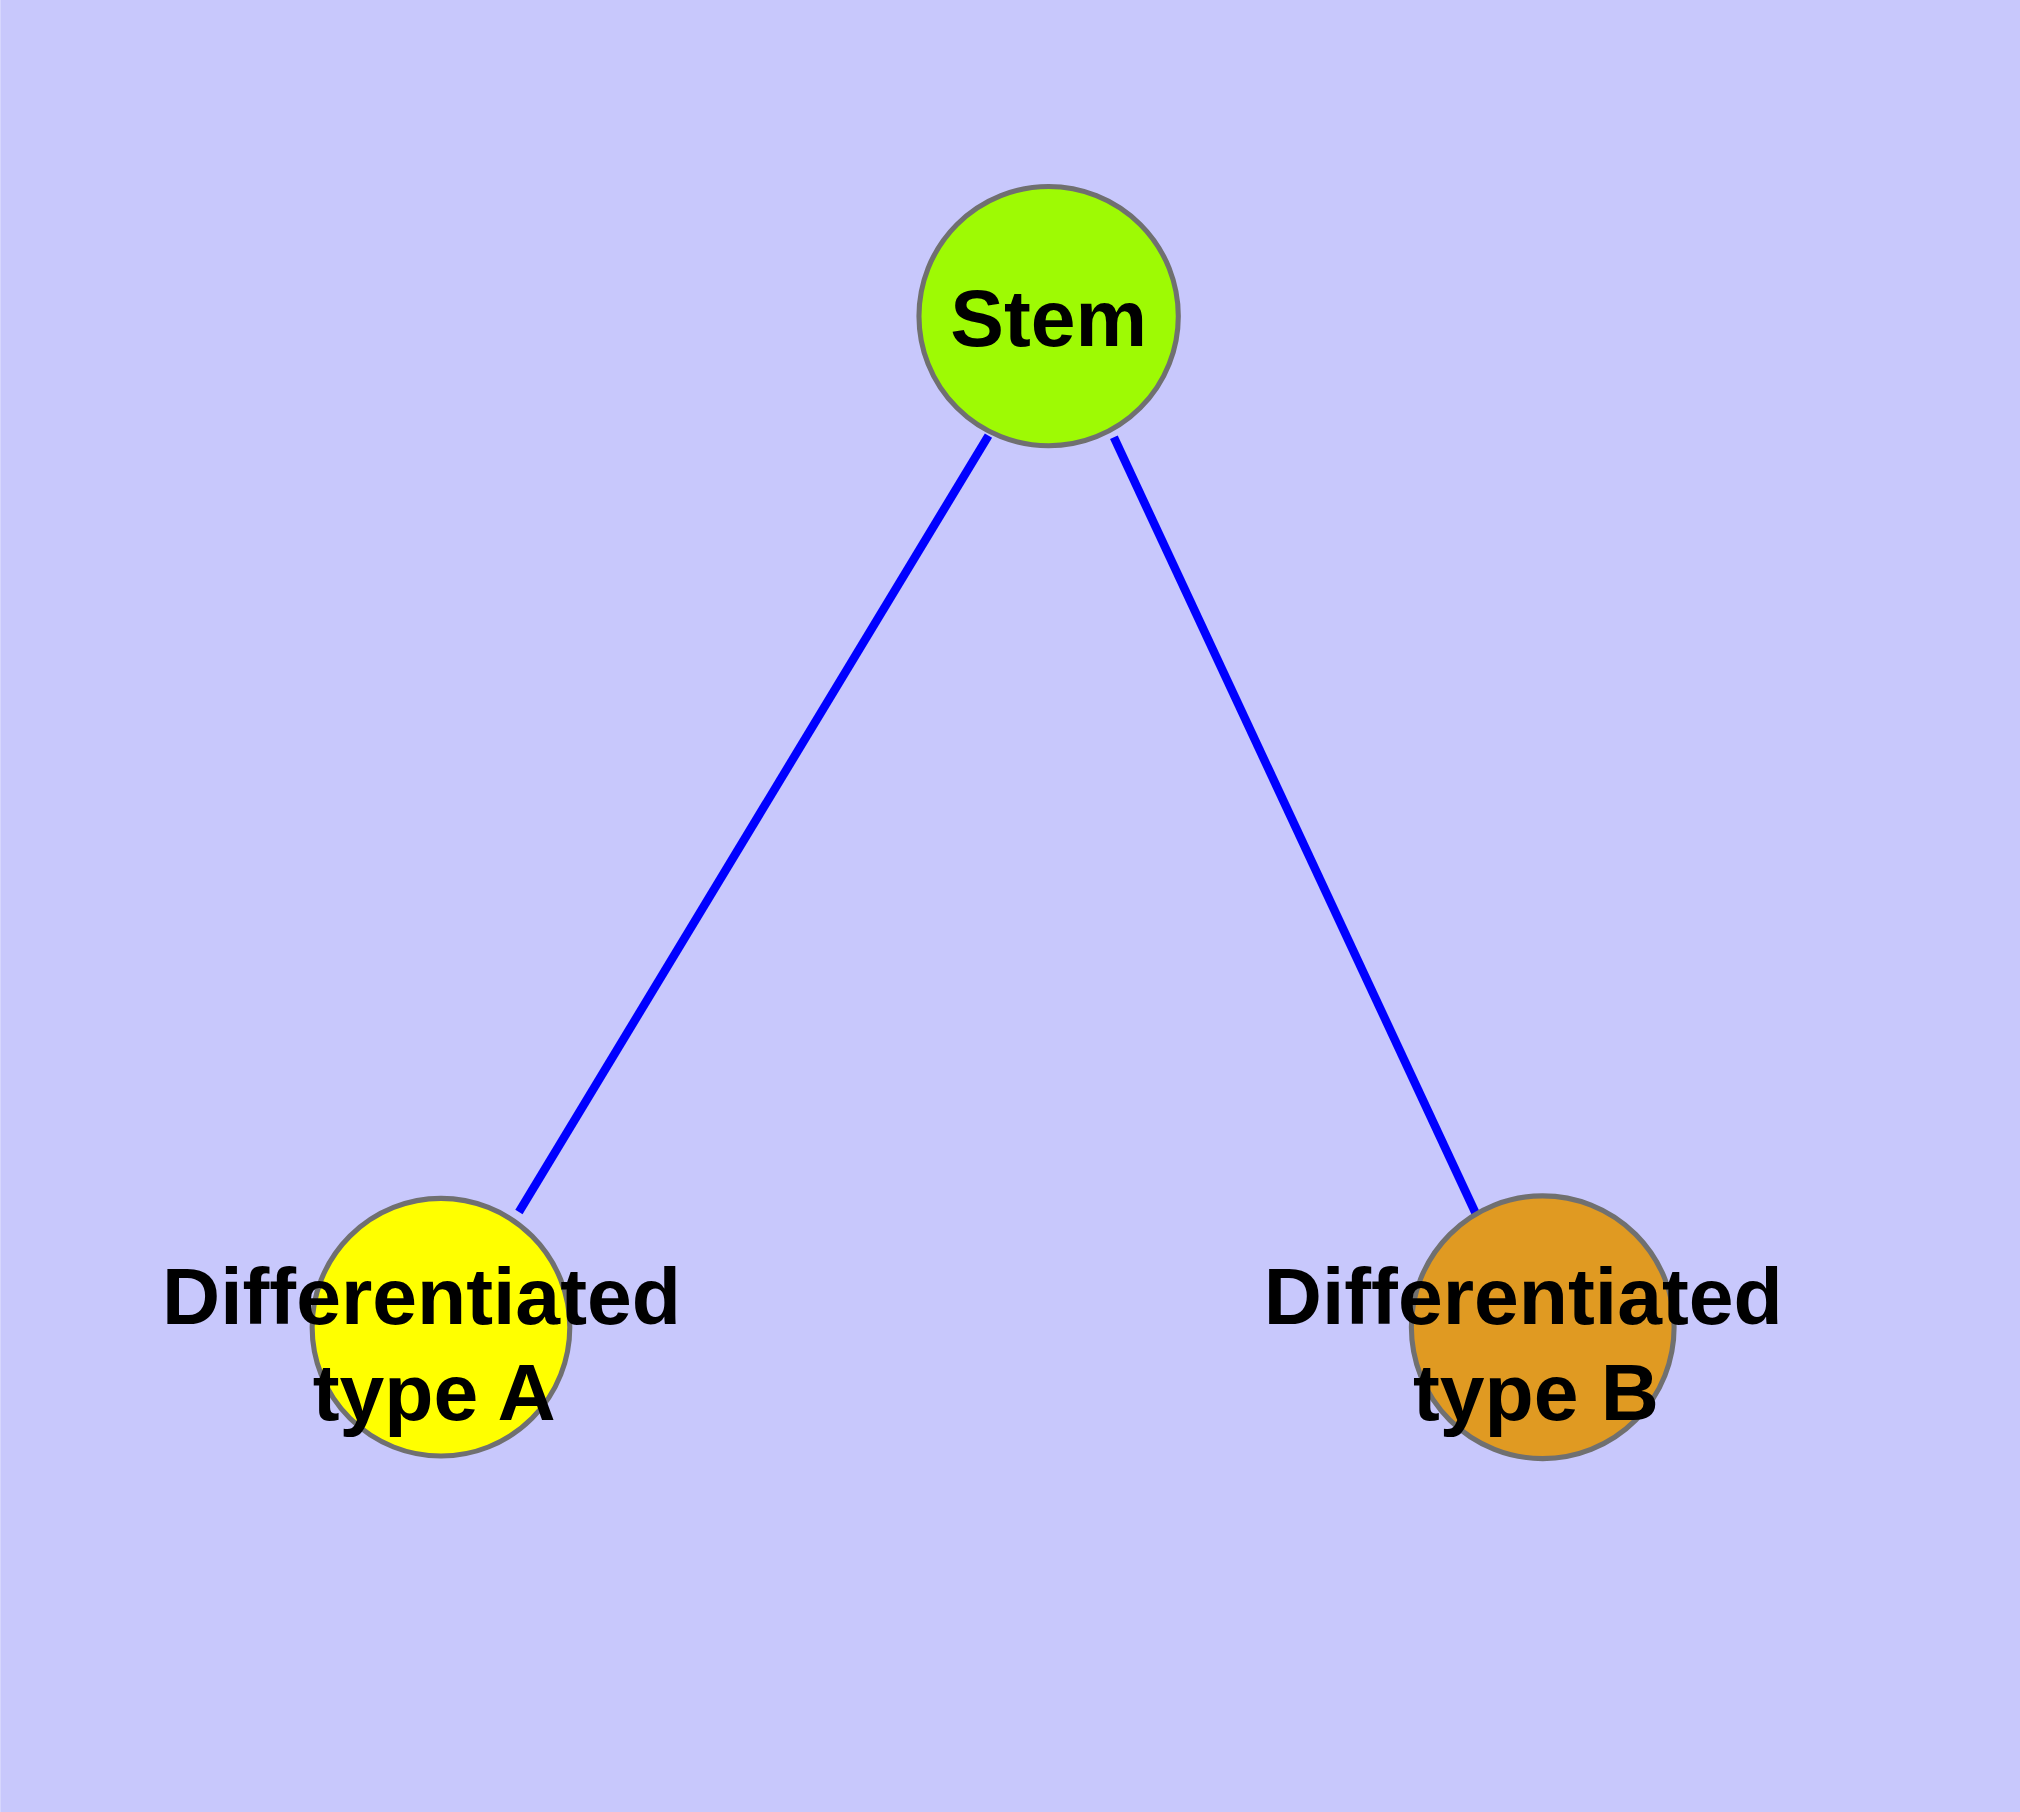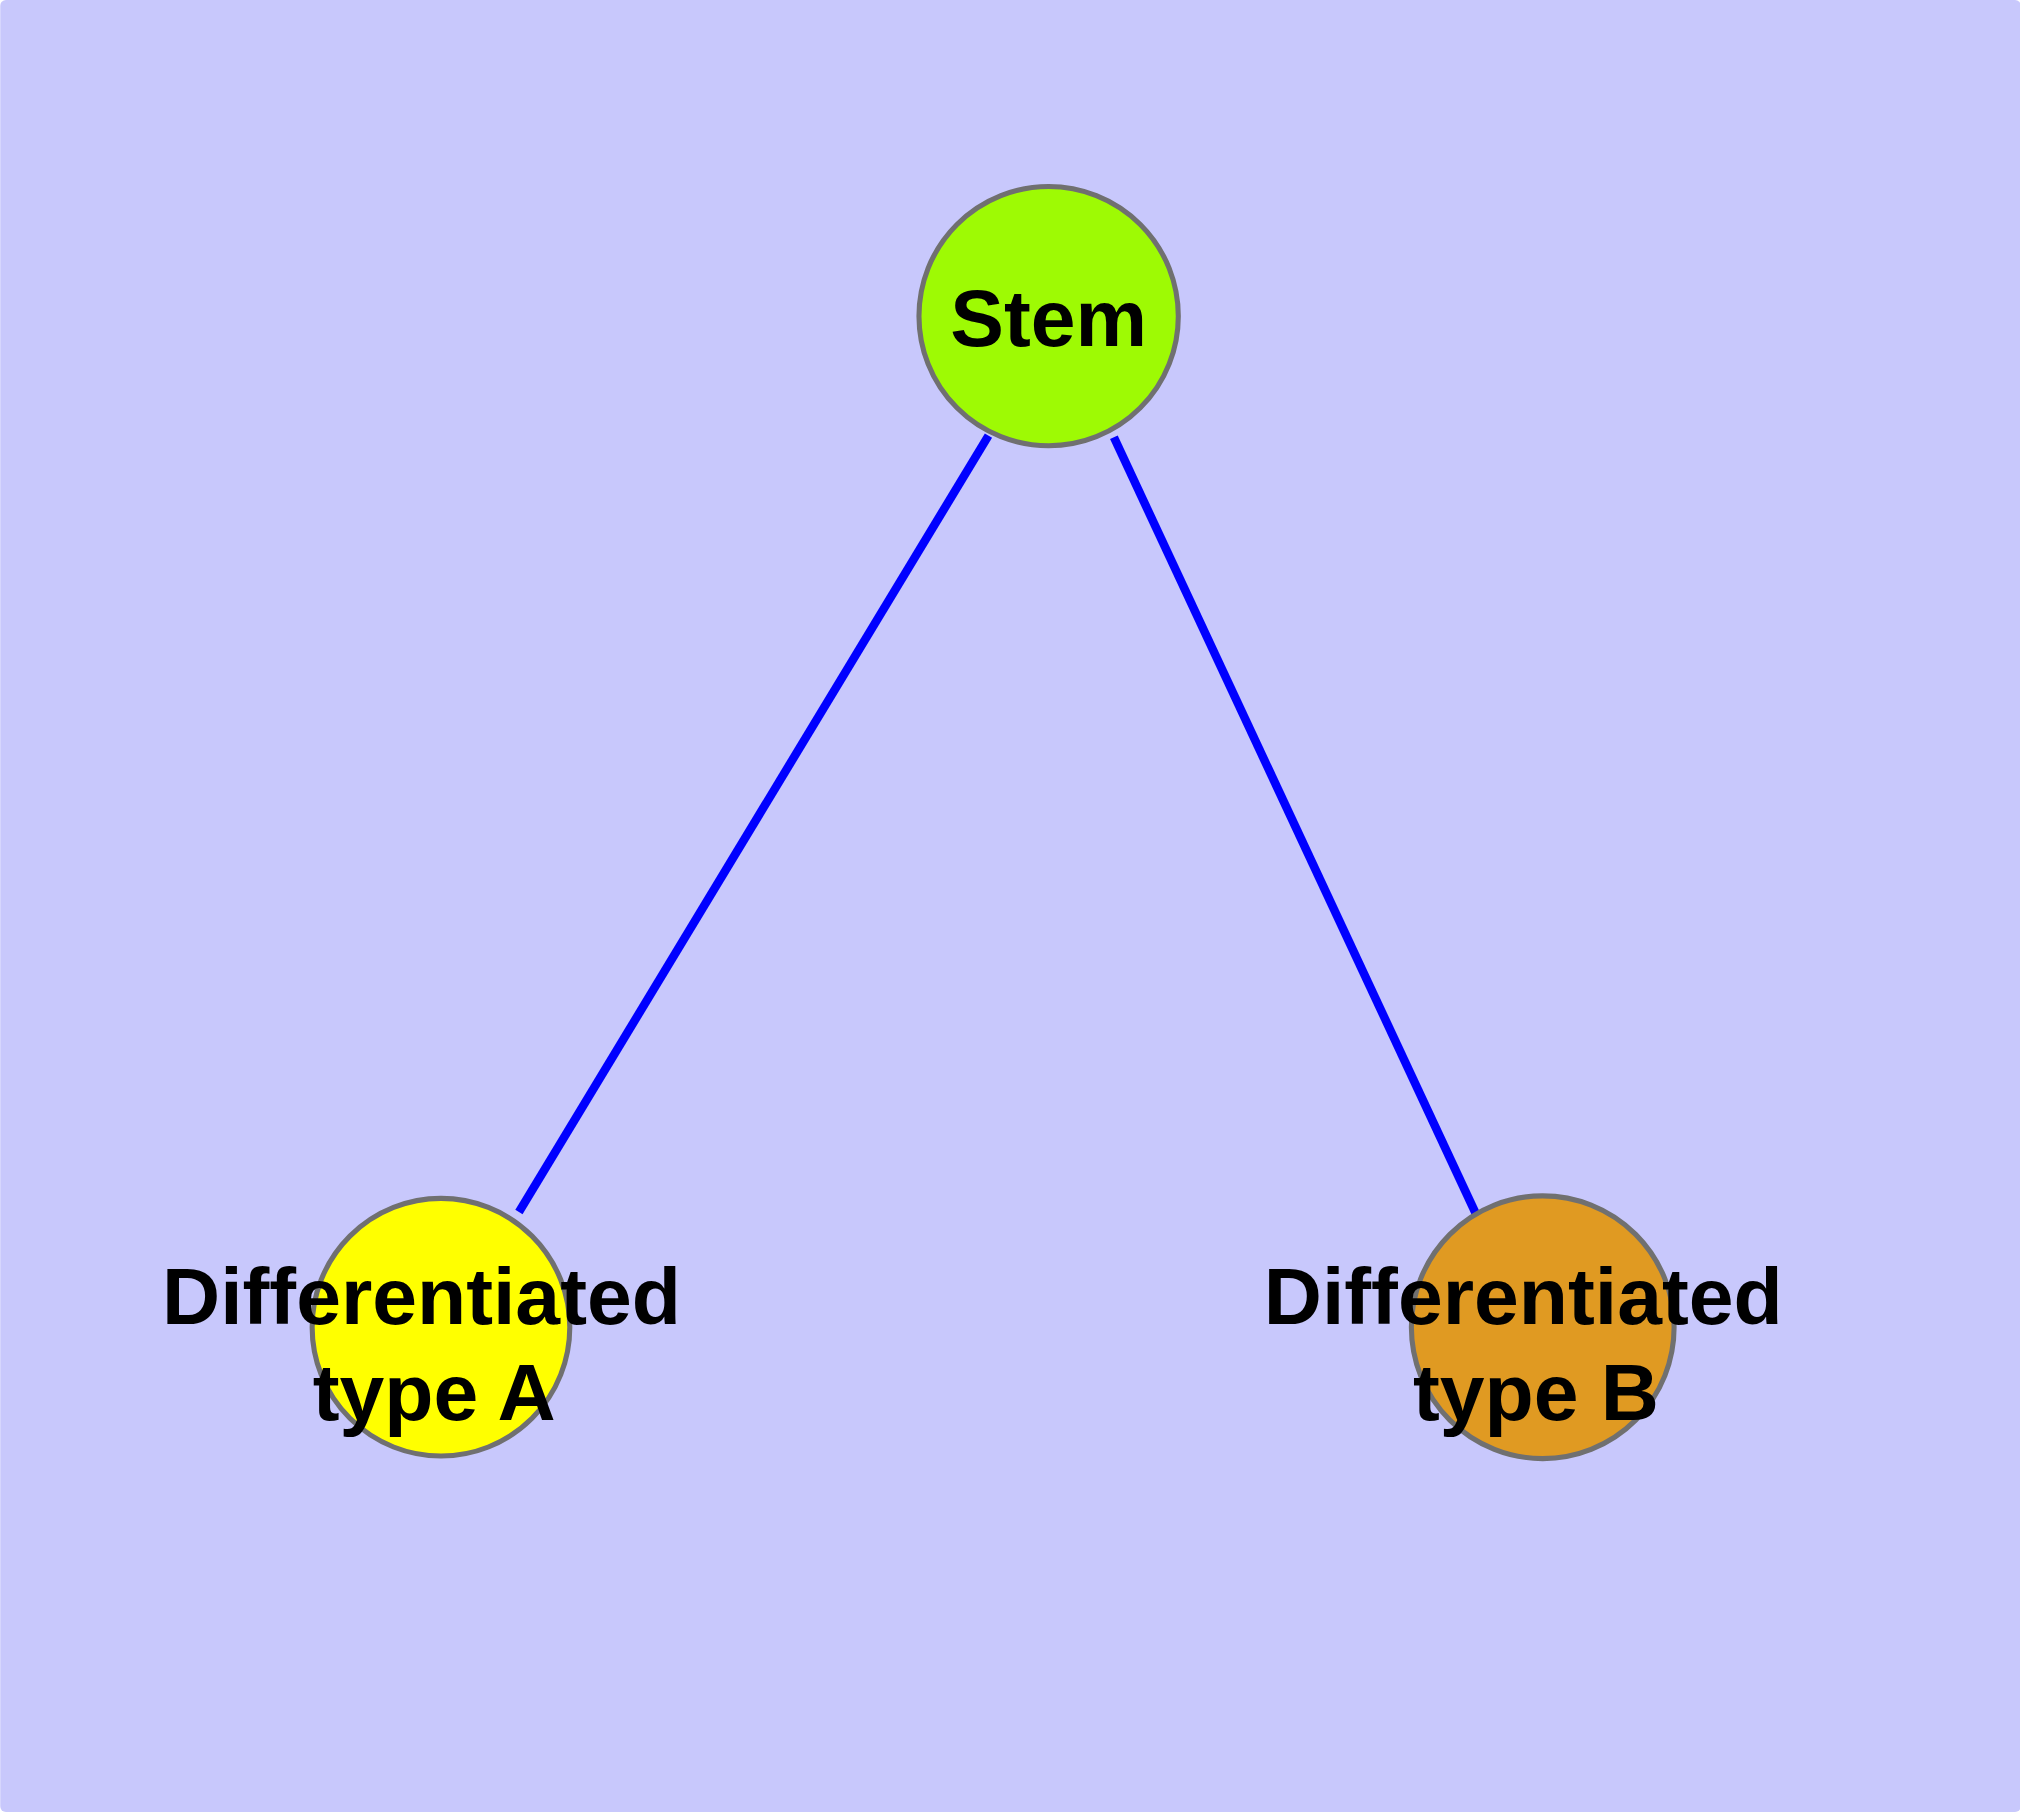--- a/index.html
+++ b/index.html
@@ -7,21 +7,20 @@
     margin: 0;
     padding: 0;
     background: #ffffff;
   }
   #canvas {
     position: relative;
     width: 2021px;
     height: 1812px;
     overflow: hidden;
     font-family: "Liberation Sans", sans-serif;
-    border-radius: 6px;
   }
   #graph-svg {
     position: absolute;
     top: 0;
     left: 0;
     width: 2021px;
     height: 1812px;
     display: block;
   }
   .node-label {

